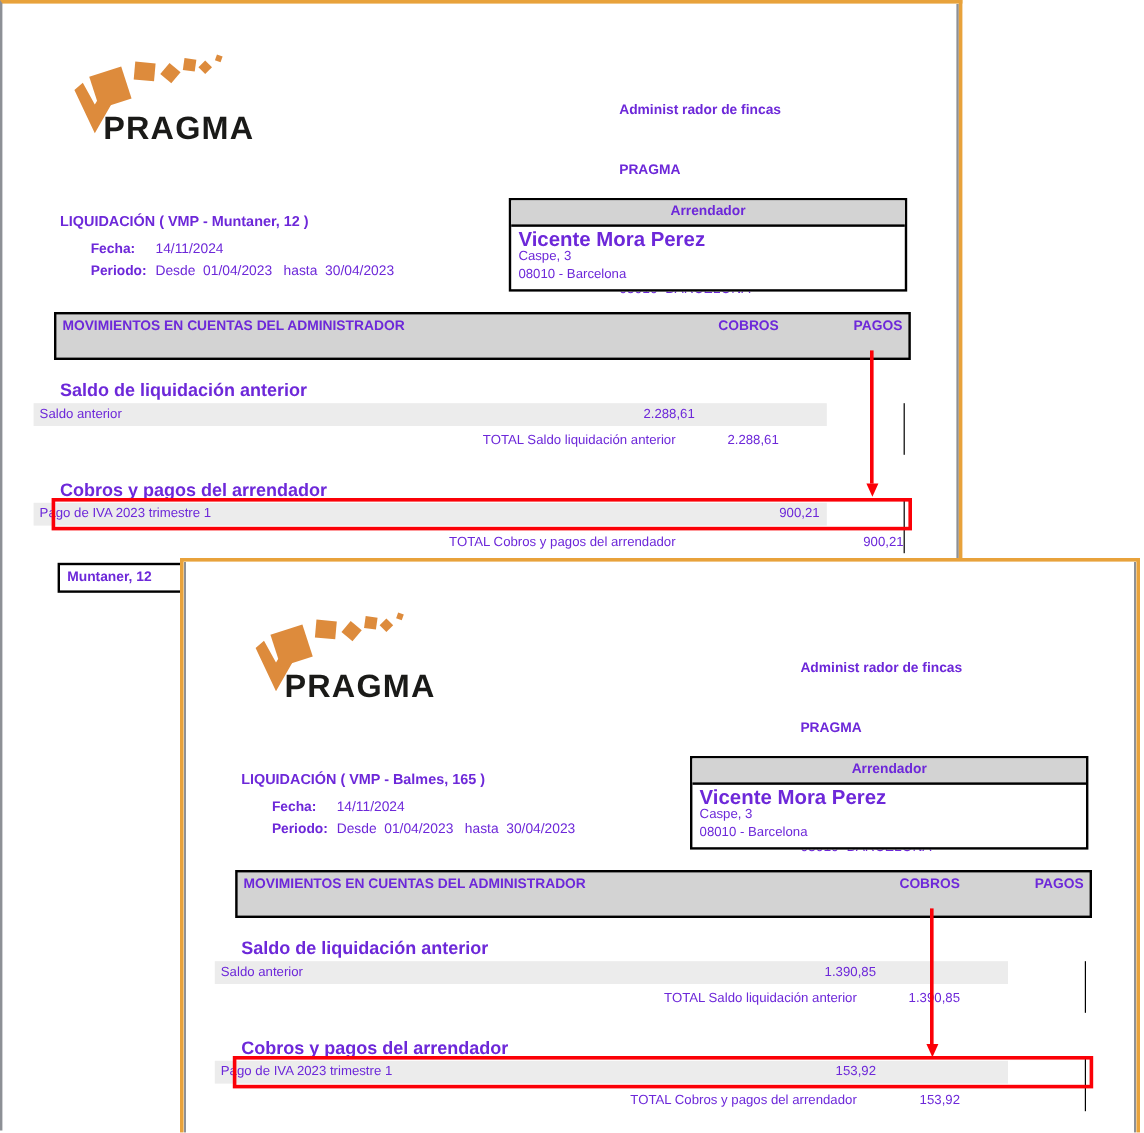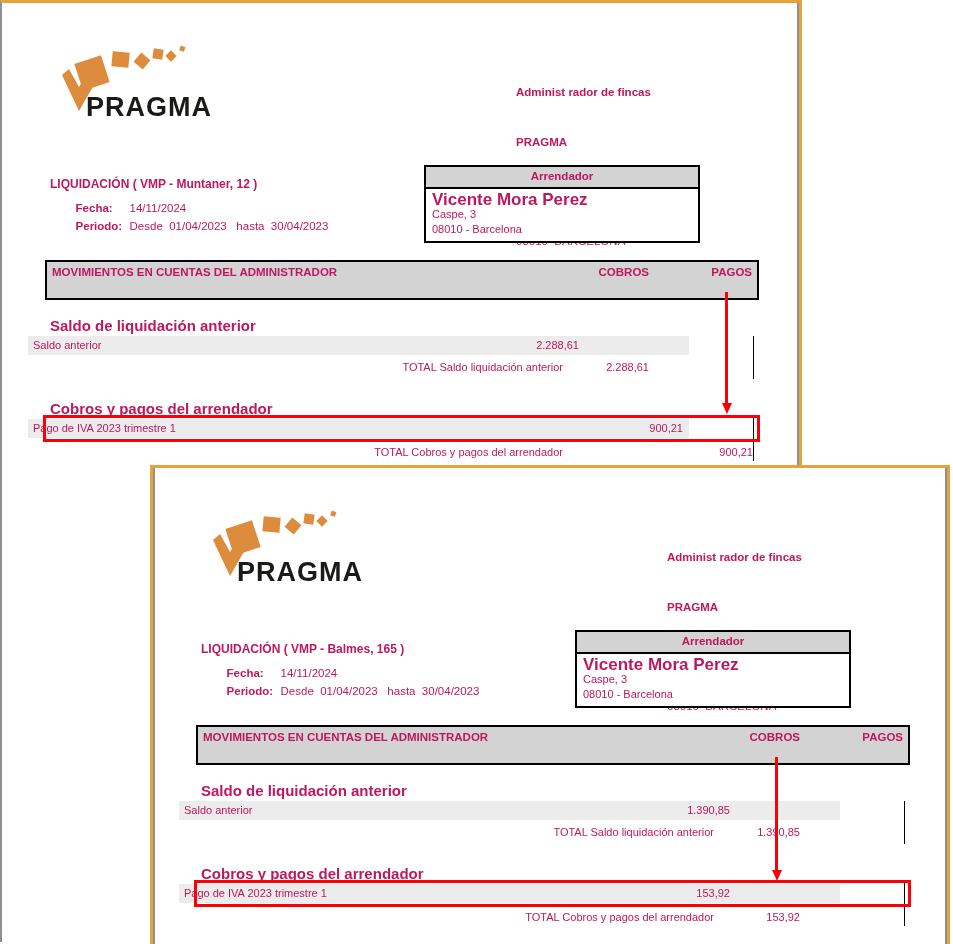--- a/index.html
+++ b/index.html
@@ -1,33 +1,33 @@
 <!DOCTYPE html>
 <html><head>
 <meta charset="utf-8">
 <style>
   html,body{margin:0;padding:0;background:#fff;}
   #canvas{position:relative;width:953px;height:944px;overflow:hidden;background:#fff;
-          font-family:"Liberation Sans","DejaVu Sans",sans-serif;color:#be185d;}
+          font-family:"Liberation Sans","DejaVu Sans",sans-serif;color:#6d28d9;}
   .a{position:absolute;}
   .win{position:absolute;background:#fff;box-sizing:border-box;}
   #win1{left:0;top:2;width:802px;height:942px;
         border-top:3px solid #E8A23B;border-left:2px solid #8D9096;border-right:3px solid #E8A23B;
         box-shadow:inset -2px 0 0 #8D9096;}
   #win2{left:150px;top:465px;width:800px;height:479px;
         border-top:3px solid #E8A23B;border-left:3px solid #E8A23B;border-right:3px solid #E8A23B;
         box-shadow:inset 2px 0 0 #8D9096,inset -2px 0 0 #8D9096;}
   .doc{position:absolute;left:0;top:0;right:0;bottom:0;}
   .logo{left:50px;top:40px;width:175px;height:84px;}
   .corp{left:514px;top:48px;font-size:11.5px;line-height:16.5px;white-space:pre;}
   .corp .b{font-weight:bold;}
   .title{left:48px;top:161px;font-size:12px;font-weight:bold;margin-top:13px;}
   .meta{left:48px;font-size:11.5px;white-space:pre;}
   .meta .lab{font-weight:bold;display:inline-block;width:54px;}
-  .abox{left:422px;top:162px;width:276px;height:78px;border:2px solid #000;box-sizing:border-box;background:#fff;}
+  .abox{left:422px;top:162px;width:332px;height:78px;border:2px solid #000;box-sizing:border-box;background:#fff;}
   .abox-h{height:20px;background:#D3D3D3;border-bottom:2px solid #000;text-align:center;
           font-weight:bold;font-size:11.5px;line-height:19px;}
   .abox-b{padding:3px 6px;font-size:11px;line-height:15px;}
   .abox-b .nm{font-weight:bold;font-size:17px;}
   .thead{left:43px;top:257px;width:714px;height:40px;background:#D3D3D3;border:2px solid #000;
          box-sizing:border-box;font-weight:bold;font-size:11.5px;line-height:21px;}
   .thead .t{position:absolute;left:5px;}
   .thead .c{position:absolute;right:108px;}
   .thead .p{position:absolute;right:5px;}
   .sech{font-size:15px;font-weight:bold;left:48px;}
@@ -120,20 +120,21 @@
         <span class="tlab">TOTAL Cobros y pagos del arrendador</span>
         <span class="v-pag">900,21</span>
       </div>
       <div class="a vline" style="top:412px;height:46px;"></div>
 
       <div class="a arrow" style="left:719px;top:289px;height:122px;">
         <div class="shaft"></div>
         <div class="head"></div>
       </div>
 
+      <div class="a ftab">Muntaner, 12</div>
     </div>
   </div>
 
   <div class="win" id="win2">
     <div class="doc">
 
       <div class="a logo">
         <svg width="175" height="84" viewBox="0 0 175 84">
           <polygon points="10,32 17,26 27,44 38,26 47,33 27,68" fill="#DD8B3C"></polygon>
           <rect x="26" y="16" width="28" height="28" fill="#DD8B3C" transform="rotate(-18 40 30)"></rect>

